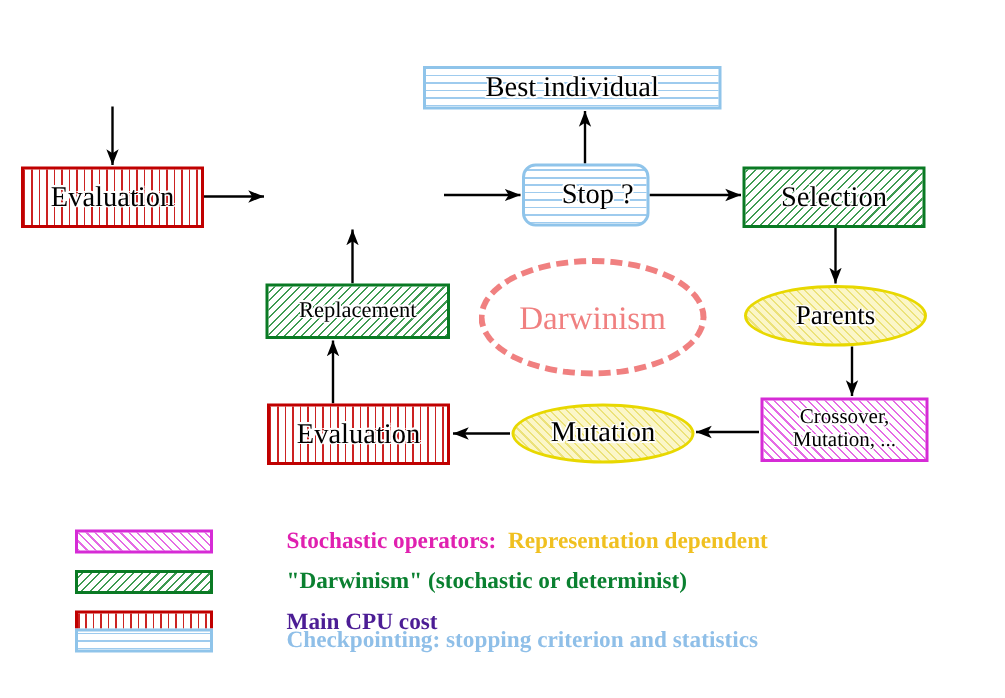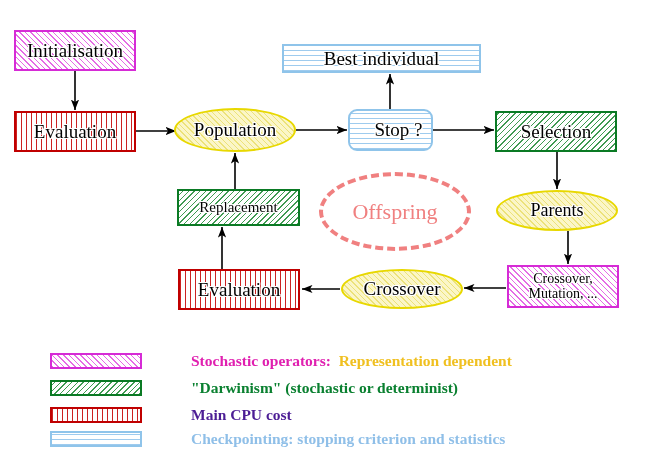--- a/index.html
+++ b/index.html
@@ -172,31 +172,25 @@
       <line x1="506" y1="288" x2="464" y2="288"></line>
 
       <line x1="340" y1="289" x2="302" y2="289"></line>
 
       <line x1="222" y1="269" x2="222" y2="227"></line>
 
       <line x1="235" y1="189" x2="235" y2="153"></line>
     </g>
   </svg>
 
-  <div class="node box fill-magenta" style="left:14px;top:30px;width:122px;height:41px;font-size:19px;">
-    <span class="label">Initialisation</span>
-  </div>
 
   <div class="node box fill-red" style="left:14px;top:111px;width:122px;height:41px;font-size:19px;">
     <span class="label">Evaluation</span>
   </div>
 
-  <div class="node ellipse fill-yellow" style="left:174px;top:108px;width:122px;height:44px;font-size:19px;">
-    <span class="label">Population</span>
-  </div>
 
   <div class="node box rounded fill-blue" style="left:348px;top:109px;width:85px;height:42px;font-size:19px;padding-left:16px;">
     <span class="label">Stop ?</span>
   </div>
 
   <div class="node box fill-blue" style="left:282px;top:44px;width:199px;height:29px;font-size:19px;">
     <span class="label">Best individual</span>
   </div>
 
   <div class="node ellipse fill-yellow" style="left:496px;top:190px;width:122px;height:41px;font-size:18px;">
@@ -206,33 +200,33 @@
   <div class="node box fill-green" style="left:495px;top:111px;width:122px;height:41px;font-size:19px;">
     <span class="label">Selection</span>
   </div>
 
   <div class="node box fill-magenta" style="left:507px;top:265px;width:112px;height:43px;font-size:14px;">
     <span class="label">Crossover,
 Mutation, ...</span>
   </div>
 
   <div class="node ellipse fill-yellow" style="left:341px;top:269px;width:122px;height:40px;font-size:19px;">
-    <span class="label">Crossover</span>
+    <span class="label">Mutation</span>
   </div>
 
   <div class="node box fill-red" style="left:178px;top:269px;width:122px;height:41px;font-size:19px;">
     <span class="label">Evaluation</span>
   </div>
 
   <div class="node box fill-green" style="left:177px;top:189px;width:123px;height:37px;font-size:15px;">
     <span class="label">Replacement</span>
   </div>
 
   <div class="node ellipse fill-none" style="left:319px;top:172px;width:152px;height:79px;">
-    <span class="gen-label">Offspring</span>
+    <span class="gen-label">Darwinism</span>
   </div>
 
   <div id="legend">
 
     <div class="legend-row" style="top:14px;">
       <div class="swatch fill-magenta"></div>
       <div class="legend-text">
         <span class="lt-magenta">Stochastic operators:</span><span class="lt-gold">  Representation dependent</span>
       </div>
     </div>
@@ -244,21 +238,21 @@
       </div>
     </div>
 
     <div class="legend-row" style="top:68px;">
       <div class="swatch fill-red"></div>
       <div class="legend-text">
         <span class="lt-red">Main CPU cost</span>
       </div>
     </div>
 
-    <div class="legend-row" style="top:92px;">
+    <div class="legend-row" style="top:80px;">
       <div class="swatch fill-blue"></div>
       <div class="legend-text">
         <span class="lt-blue">Checkpointing: stopping criterion and statistics</span>
       </div>
     </div>
 
   </div>
 </div>
 
 </body></html>

